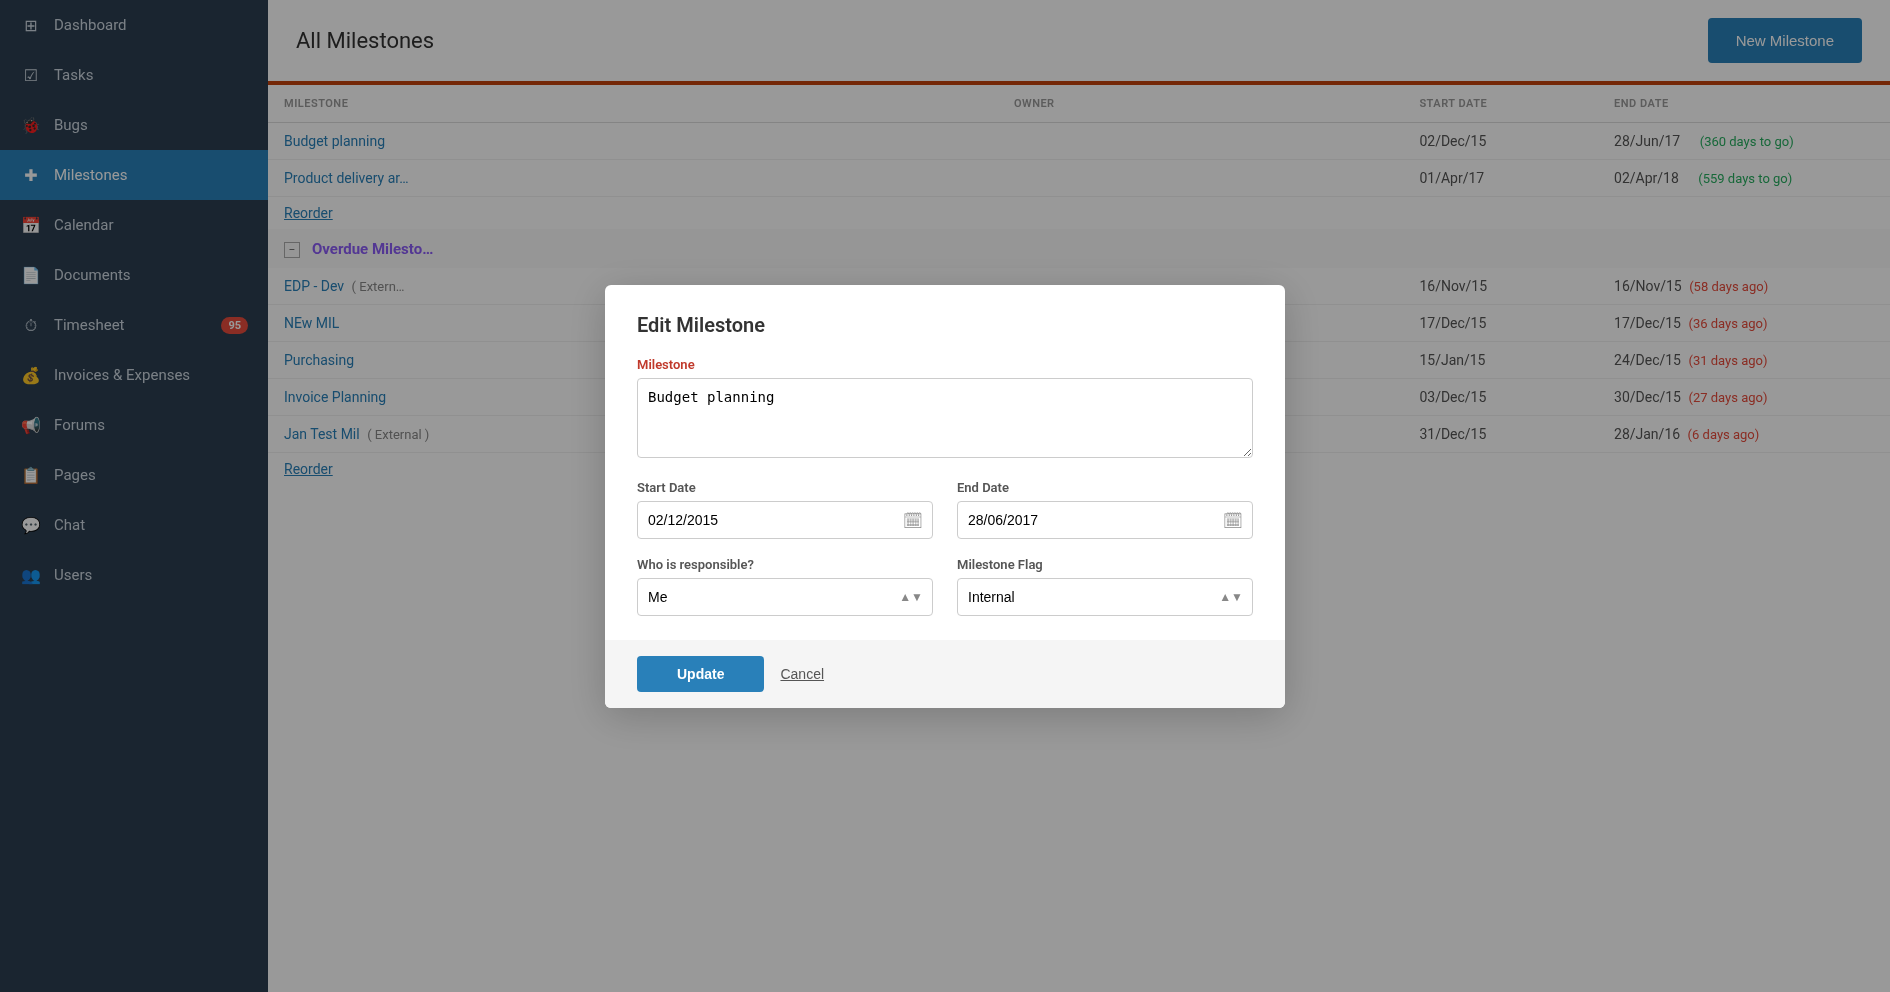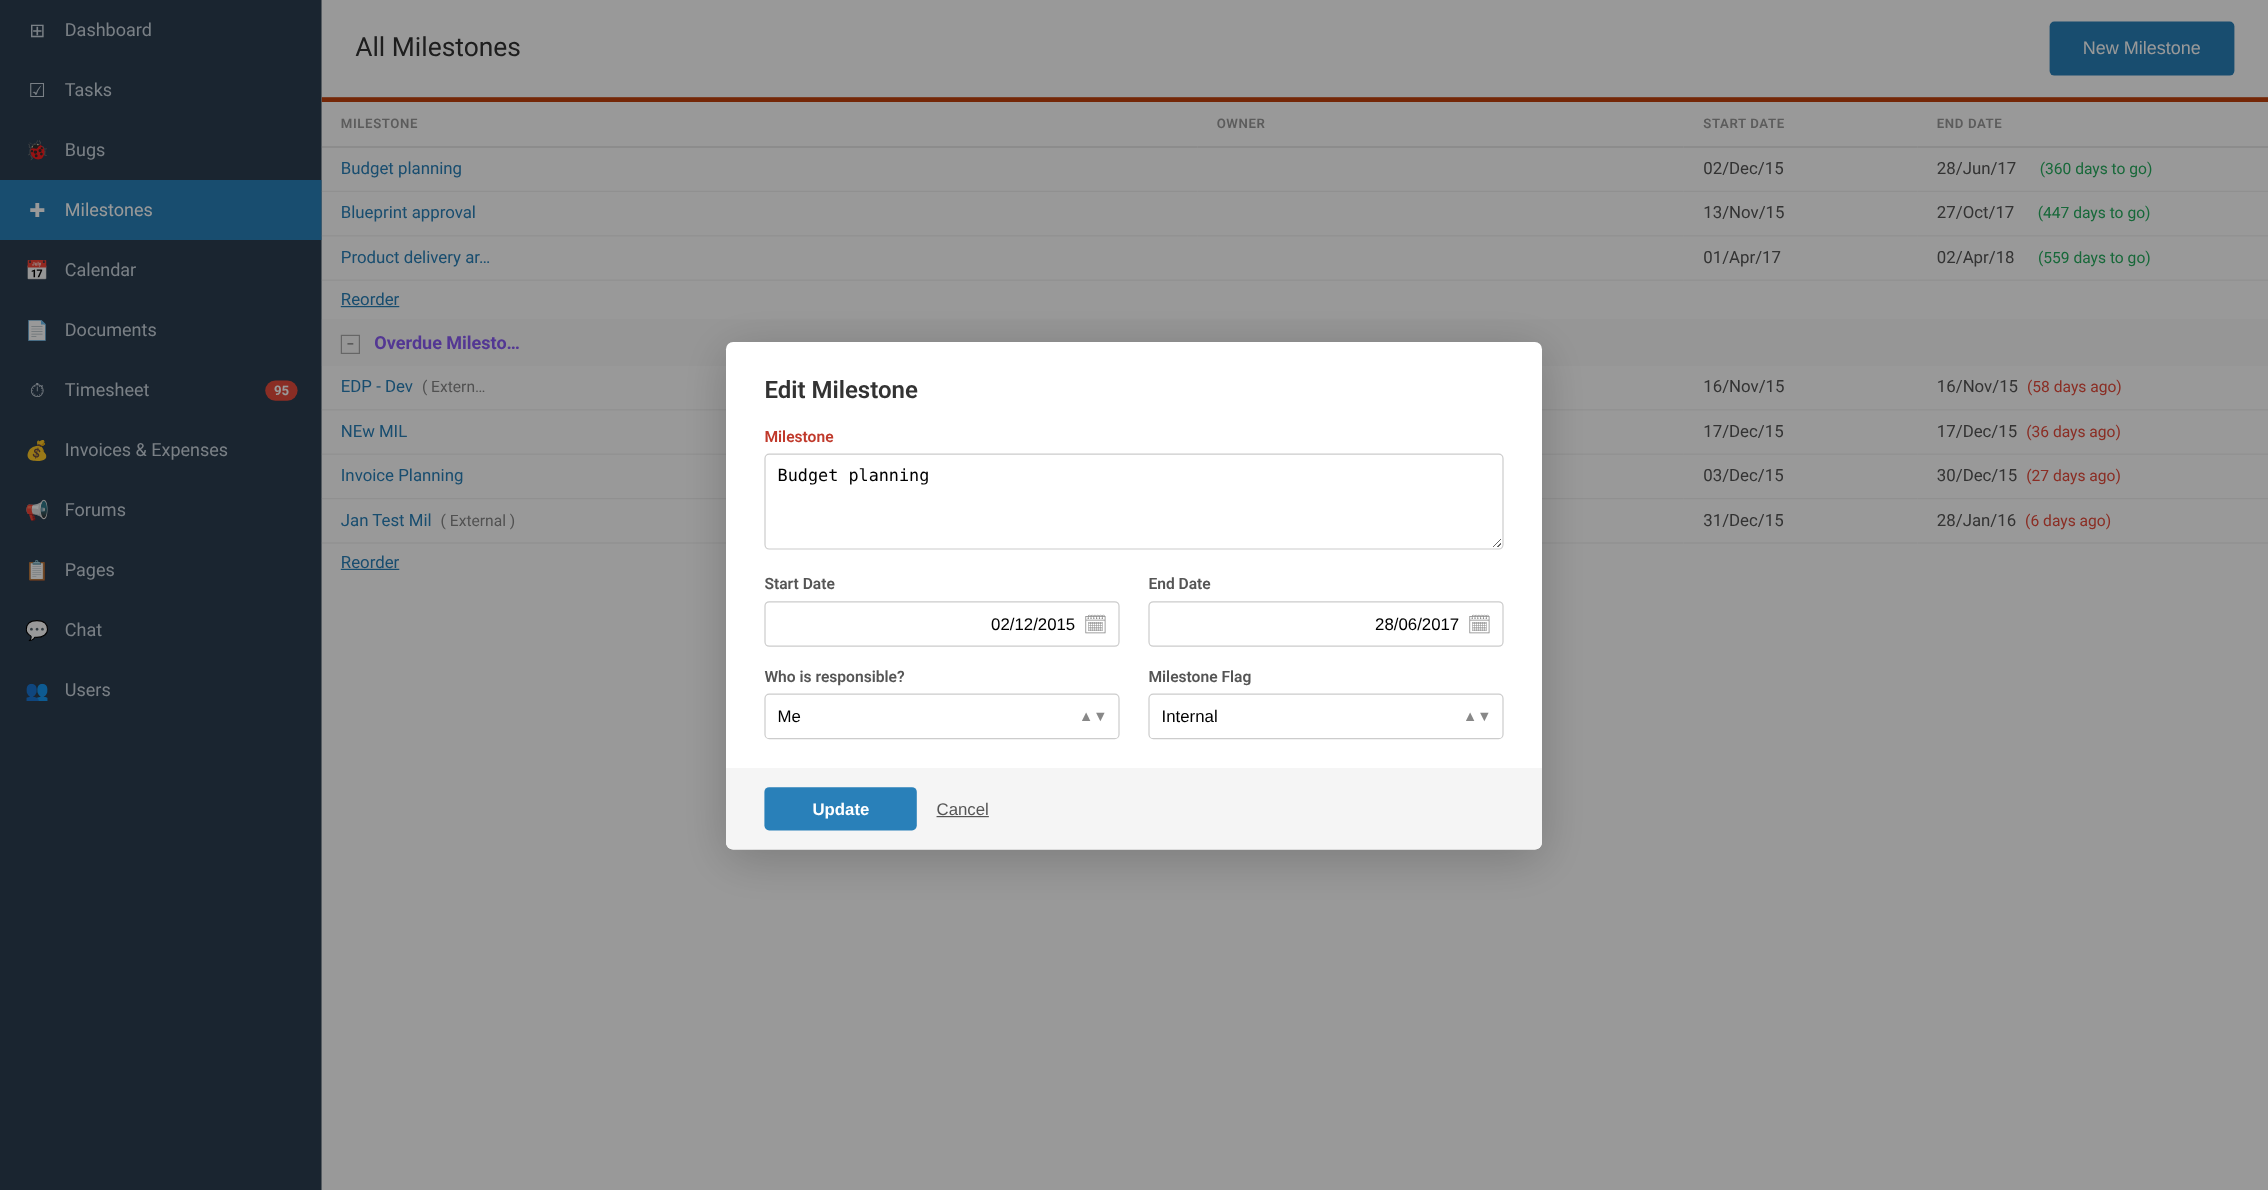--- a/index.html
+++ b/index.html
@@ -64,21 +64,21 @@
     
     .overlay { position: fixed; top: 0; left: 0; width: 100%; height: 100%; background: rgba(0,0,0,0.4); z-index: 100; display: flex; align-items: center; justify-content: center; }
     .modal { background: #fff; border-radius: 6px; padding: 28px 32px 24px; width: 680px; box-shadow: 0 8px 40px rgba(0,0,0,0.2); position: relative; }
     .modal-title { font-size: 20px; font-weight: 600; color: #333; margin-bottom: 20px; }
     .form-label { font-size: 13px; font-weight: 600; color: #c0392b; margin-bottom: 6px; display: block; }
     .form-label-dark { font-size: 13px; font-weight: 600; color: #555; margin-bottom: 6px; display: block; }
     .form-textarea { width: 100%; border: 1px solid #ccc; border-radius: 4px; padding: 10px; font-size: 14px; resize: vertical; min-height: 80px; outline: none; }
     .form-row { display: flex; gap: 24px; margin-top: 18px; }
     .form-col { flex: 1; }
     .date-input-wrap { position: relative; }
-    .date-input { width: 100%; border: 1px solid #ccc; border-radius: 4px; padding: 10px 36px 10px 10px; font-size: 14px; outline: none; text-align: right; }
+    .date-input { width: 100%; border: 1px solid #ccc; border-radius: 4px; padding: 10px 36px 10px 10px; font-size: 14px; outline: none; }
     .cal-icon { position: absolute; right: 10px; top: 50%; transform: translateY(-50%); color: #888; font-size: 16px; cursor: pointer; }
     .select-wrap { position: relative; }
     .form-select { width: 100%; border: 1px solid #ccc; border-radius: 4px; padding: 10px 30px 10px 10px; font-size: 14px; appearance: none; outline: none; background: #fff; cursor: pointer; }
     .select-arrow { position: absolute; right: 10px; top: 50%; transform: translateY(-50%); color: #888; pointer-events: none; font-size: 12px; }
     .modal-footer { display: flex; align-items: center; gap: 16px; margin-top: 24px; padding-top: 16px; background: #f5f5f5; margin-left: -32px; margin-right: -32px; margin-bottom: -24px; padding: 16px 32px; border-radius: 0 0 6px 6px; }
     .update-btn { background: #2980b9; color: #fff; border: none; border-radius: 4px; padding: 10px 40px; font-size: 14px; font-weight: 600; cursor: pointer; }
     .cancel-link { color: #555; text-decoration: underline; cursor: pointer; font-size: 14px; background: none; border: none; }
   </style>
 </head>
 <body>
@@ -153,26 +153,20 @@
       </thead>
       <tbody>
 
         <tr class="milestone-row">
           <td><a class="milestone-link">Budget planning</a></td>
           <td></td>
           <td class="date-col">02/Dec/15</td>
           <td class="date-col">28/Jun/17 <span class="days-go">(360 days to go)</span></td>
         </tr>
         <tr class="milestone-row">
-          <td><a class="milestone-link">Blueprint approval</a></td>
-          <td></td>
-          <td class="date-col">13/Nov/15</td>
-          <td class="date-col">27/Oct/17 <span class="days-go">(447 days to go)</span></td>
-        </tr>
-        <tr class="milestone-row">
           <td><a class="milestone-link">Product delivery ar…</a></td>
           <td></td>
           <td class="date-col">01/Apr/17</td>
           <td class="date-col">02/Apr/18 <span class="days-go">(559 days to go)</span></td>
         </tr>
         <tr>
           <td colspan="4">
               <a class="reorder-link">Reorder</a>
             </td>
         </tr>
@@ -187,20 +181,26 @@
           <td><a class="milestone-link">EDP - Dev</a> <span class="milestone-tag">( Extern…</span></td>
           <td></td>
           <td class="date-col">16/Nov/15</td>
           <td class="date-col">16/Nov/15 <span class="days-ago">(58 days ago)</span></td>
         </tr>
         <tr class="milestone-row">
           <td><a class="milestone-link">NEw MIL</a></td>
           <td></td>
           <td class="date-col">17/Dec/15</td>
           <td class="date-col">17/Dec/15 <span class="days-ago">(36 days ago)</span></td>
+        </tr>
+        <tr class="milestone-row">
+          <td><a class="milestone-link">Purchasing</a></td>
+          <td></td>
+          <td class="date-col">15/Jan/15</td>
+          <td class="date-col">24/Dec/15 <span class="days-ago">(31 days ago)</span></td>
         </tr>
         <tr class="milestone-row">
           <td><a class="milestone-link">Invoice Planning</a></td>
           <td>Patricia Boyle</td>
           <td class="date-col">03/Dec/15</td>
           <td class="date-col">30/Dec/15 <span class="days-ago">(27 days ago)</span></td>
         </tr>
         <tr class="milestone-row">
           <td><a class="milestone-link">Jan Test Mil</a> <span class="milestone-tag">( External )</span></td>
           <td>Einhard Klein</td>

